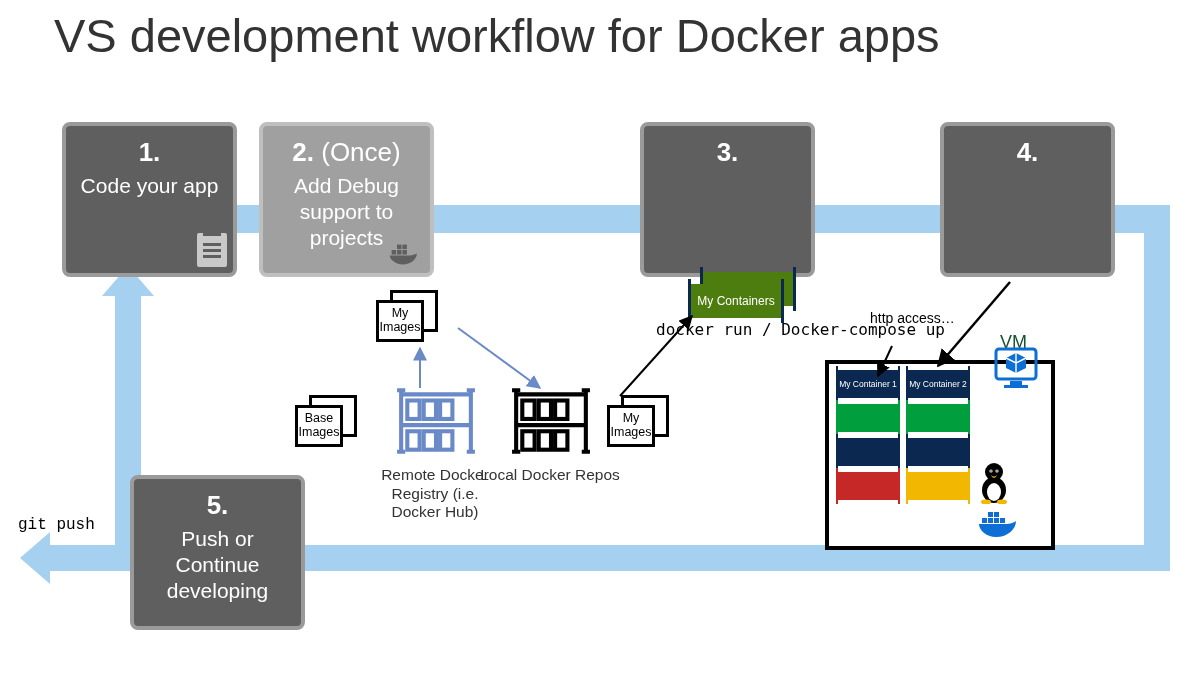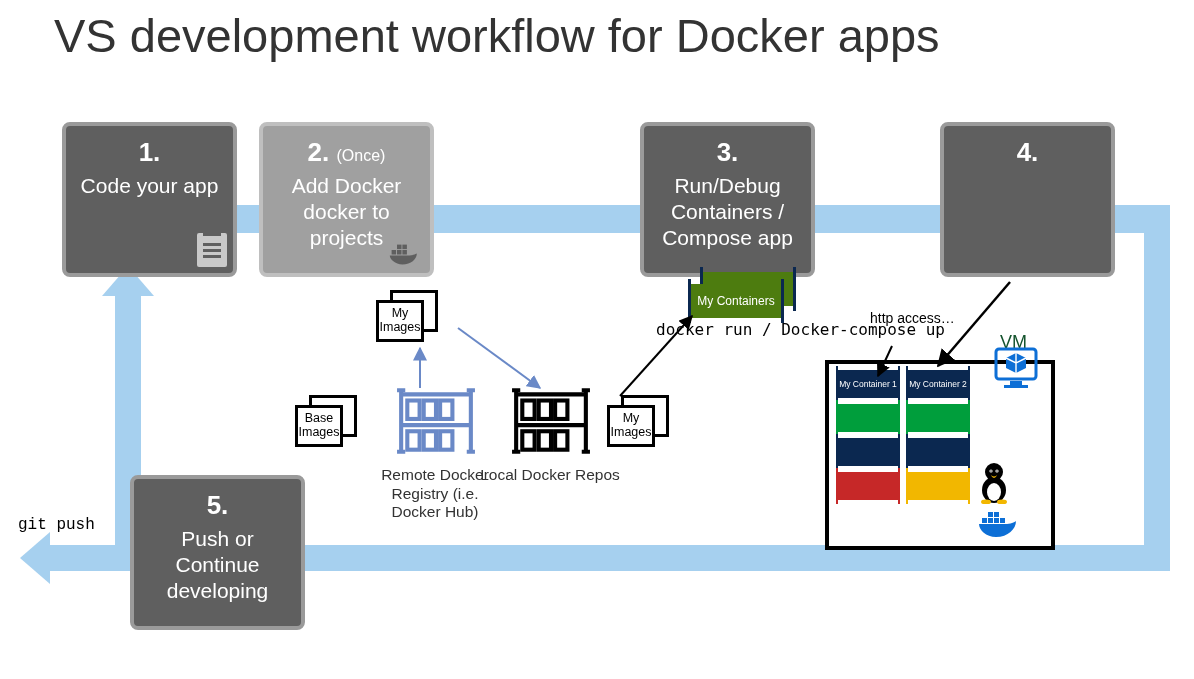--- a/index.html
+++ b/index.html
@@ -58,21 +58,21 @@
     text-align: center;
     padding: 10px 8px;
     display: flex;
     flex-direction: column;
     align-items: center;
     justify-content: flex-start;
     font-size: 21px;
     line-height: 1.25;
   }
   .step .num { font-weight: bold; font-size: 26px; margin-bottom: 4px; }
-  .step .num .once { font-weight: normal; font-size: 16px; }
+  .step .num .once { font-weight: normal; font-size: 26px; }
   .step.light { background: #a0a0a0; border-color: #bfbfbf; }
   .step1 { top: 122px; left: 62px; }
   .step2 { top: 122px; left: 259px; }
   .step3 { top: 122px; left: 640px; }
   .step4 { top: 122px; left: 940px; }
   .step5 { top: 475px; left: 130px; }
 
   
   .doc-icon {
     position: absolute; right: 6px; bottom: 6px;
@@ -212,38 +212,37 @@
 <div class="step step1">
   <div class="num">1.</div>
   <div style="white-space:pre-line">Code your app</div>
   <div class="doc-icon"></div>
 </div>
 
 <div class="step step2 light">
   <div class="num">
     <span>2.</span> <span class="once">(Once)</span>
   </div>
-  <div>Add Docker docker to projects</div>
+  <div>Add Debug support to projects</div>
   <div class="docker-mini">
     <svg viewBox="0 0 40 30">
         <g fill="#5f5f5f">
           <rect x="4" y="10" width="5" height="5"></rect>
           <rect x="10" y="10" width="5" height="5"></rect>
           <rect x="16" y="10" width="5" height="5"></rect>
           <rect x="10" y="4" width="5" height="5"></rect>
           <rect x="16" y="4" width="5" height="5"></rect>
           <path d="M2 16 h22 c4 0 8 -2 8 -2 c0 6 -6 12 -16 12 C8 26 2 20 2 16 z"></path>
         </g>
       </svg>
   </div>
 </div>
 
 <div class="step step3">
   <div class="num">3.</div>
-  <div>Run/Debug Containers / Compose app</div>
 </div>
 
 <div class="step step4">
   <div class="num">4.</div>
 </div>
 
 <div class="step step5">
   <div class="num">5.</div>
   <div>Push or Continue developing</div>
 </div>

